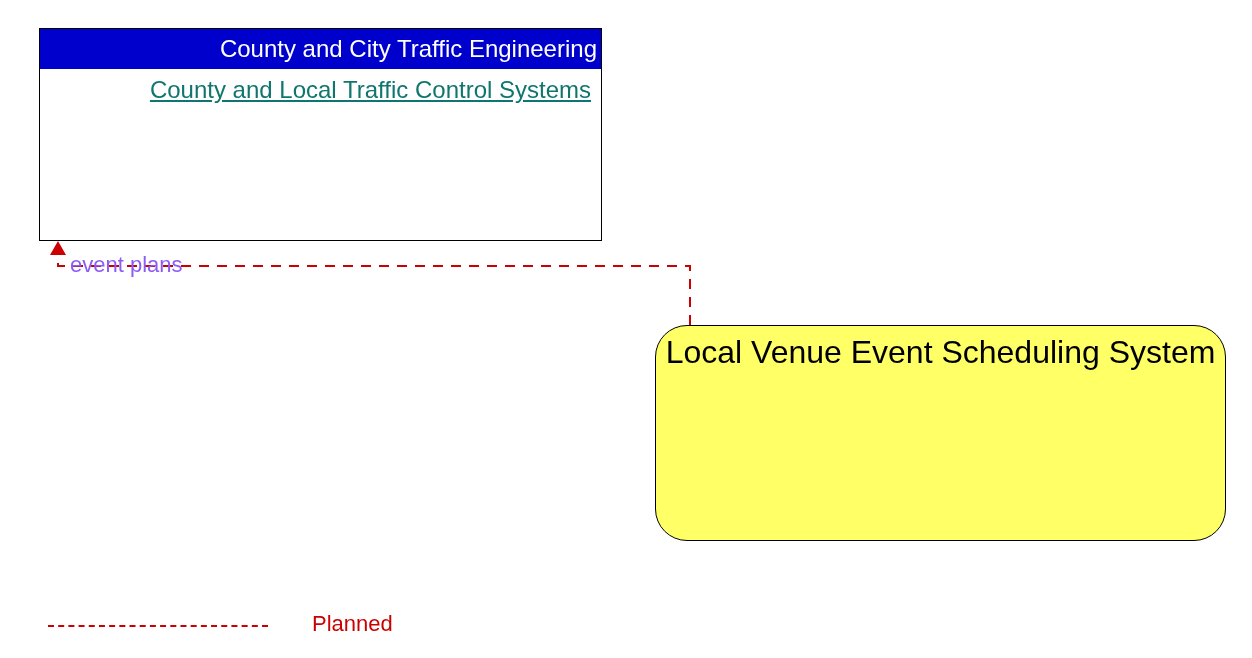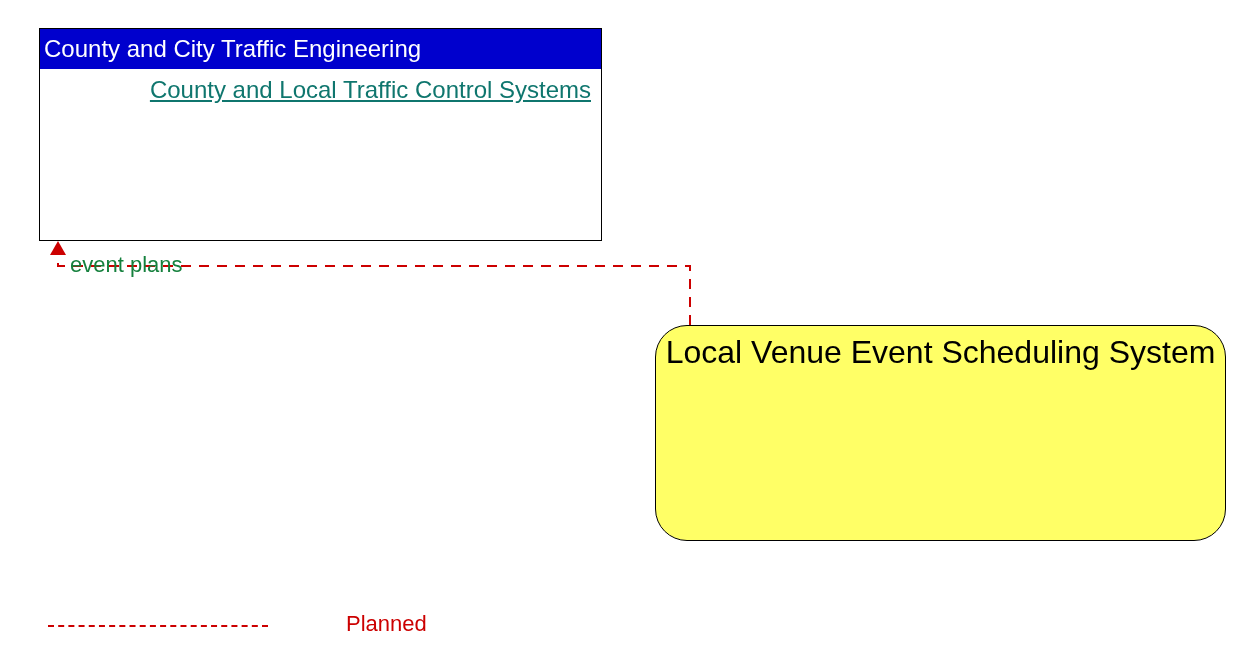--- a/index.html
+++ b/index.html
@@ -17,21 +17,21 @@
     top: 28px;
     width: 561px;
     height: 211px;
     border: 1px solid #000;
     background: #fff;
   }
   .box1-header {
     background: #0000cd;
     color: #fff;
     font-size: 24px;
-    text-align: left;
+    text-align: right;
     padding: 6px 4px;
     font-weight: normal;
   }
   .box1-body {
     color: #0f766e;
     font-size: 24px;
     text-align: right;
     padding: 6px 10px 0 10px;
     line-height: 1.25;
     text-decoration: underline;
@@ -48,33 +48,33 @@
     box-sizing: border-box;
     padding-top: 8px;
     text-align: center;
     font-size: 32px;
     color: #000;
   }
   .flow-label {
     position: absolute;
     left: 70px;
     top: 252px;
-    color: #15803d;
+    color: #8b5cf6;
     font-size: 22px;
   }
   .legend-line {
     position: absolute;
     left: 48px;
     top: 625px;
     width: 220px;
     border-top: 2px dashed #cc0000;
   }
   .legend-label {
     position: absolute;
-    left: 346px;
+    left: 312px;
     top: 611px;
     color: #cc0000;
     font-size: 22px;
   }
   svg.connector {
     position: absolute;
     left: 0;
     top: 0;
     pointer-events: none;
   }

